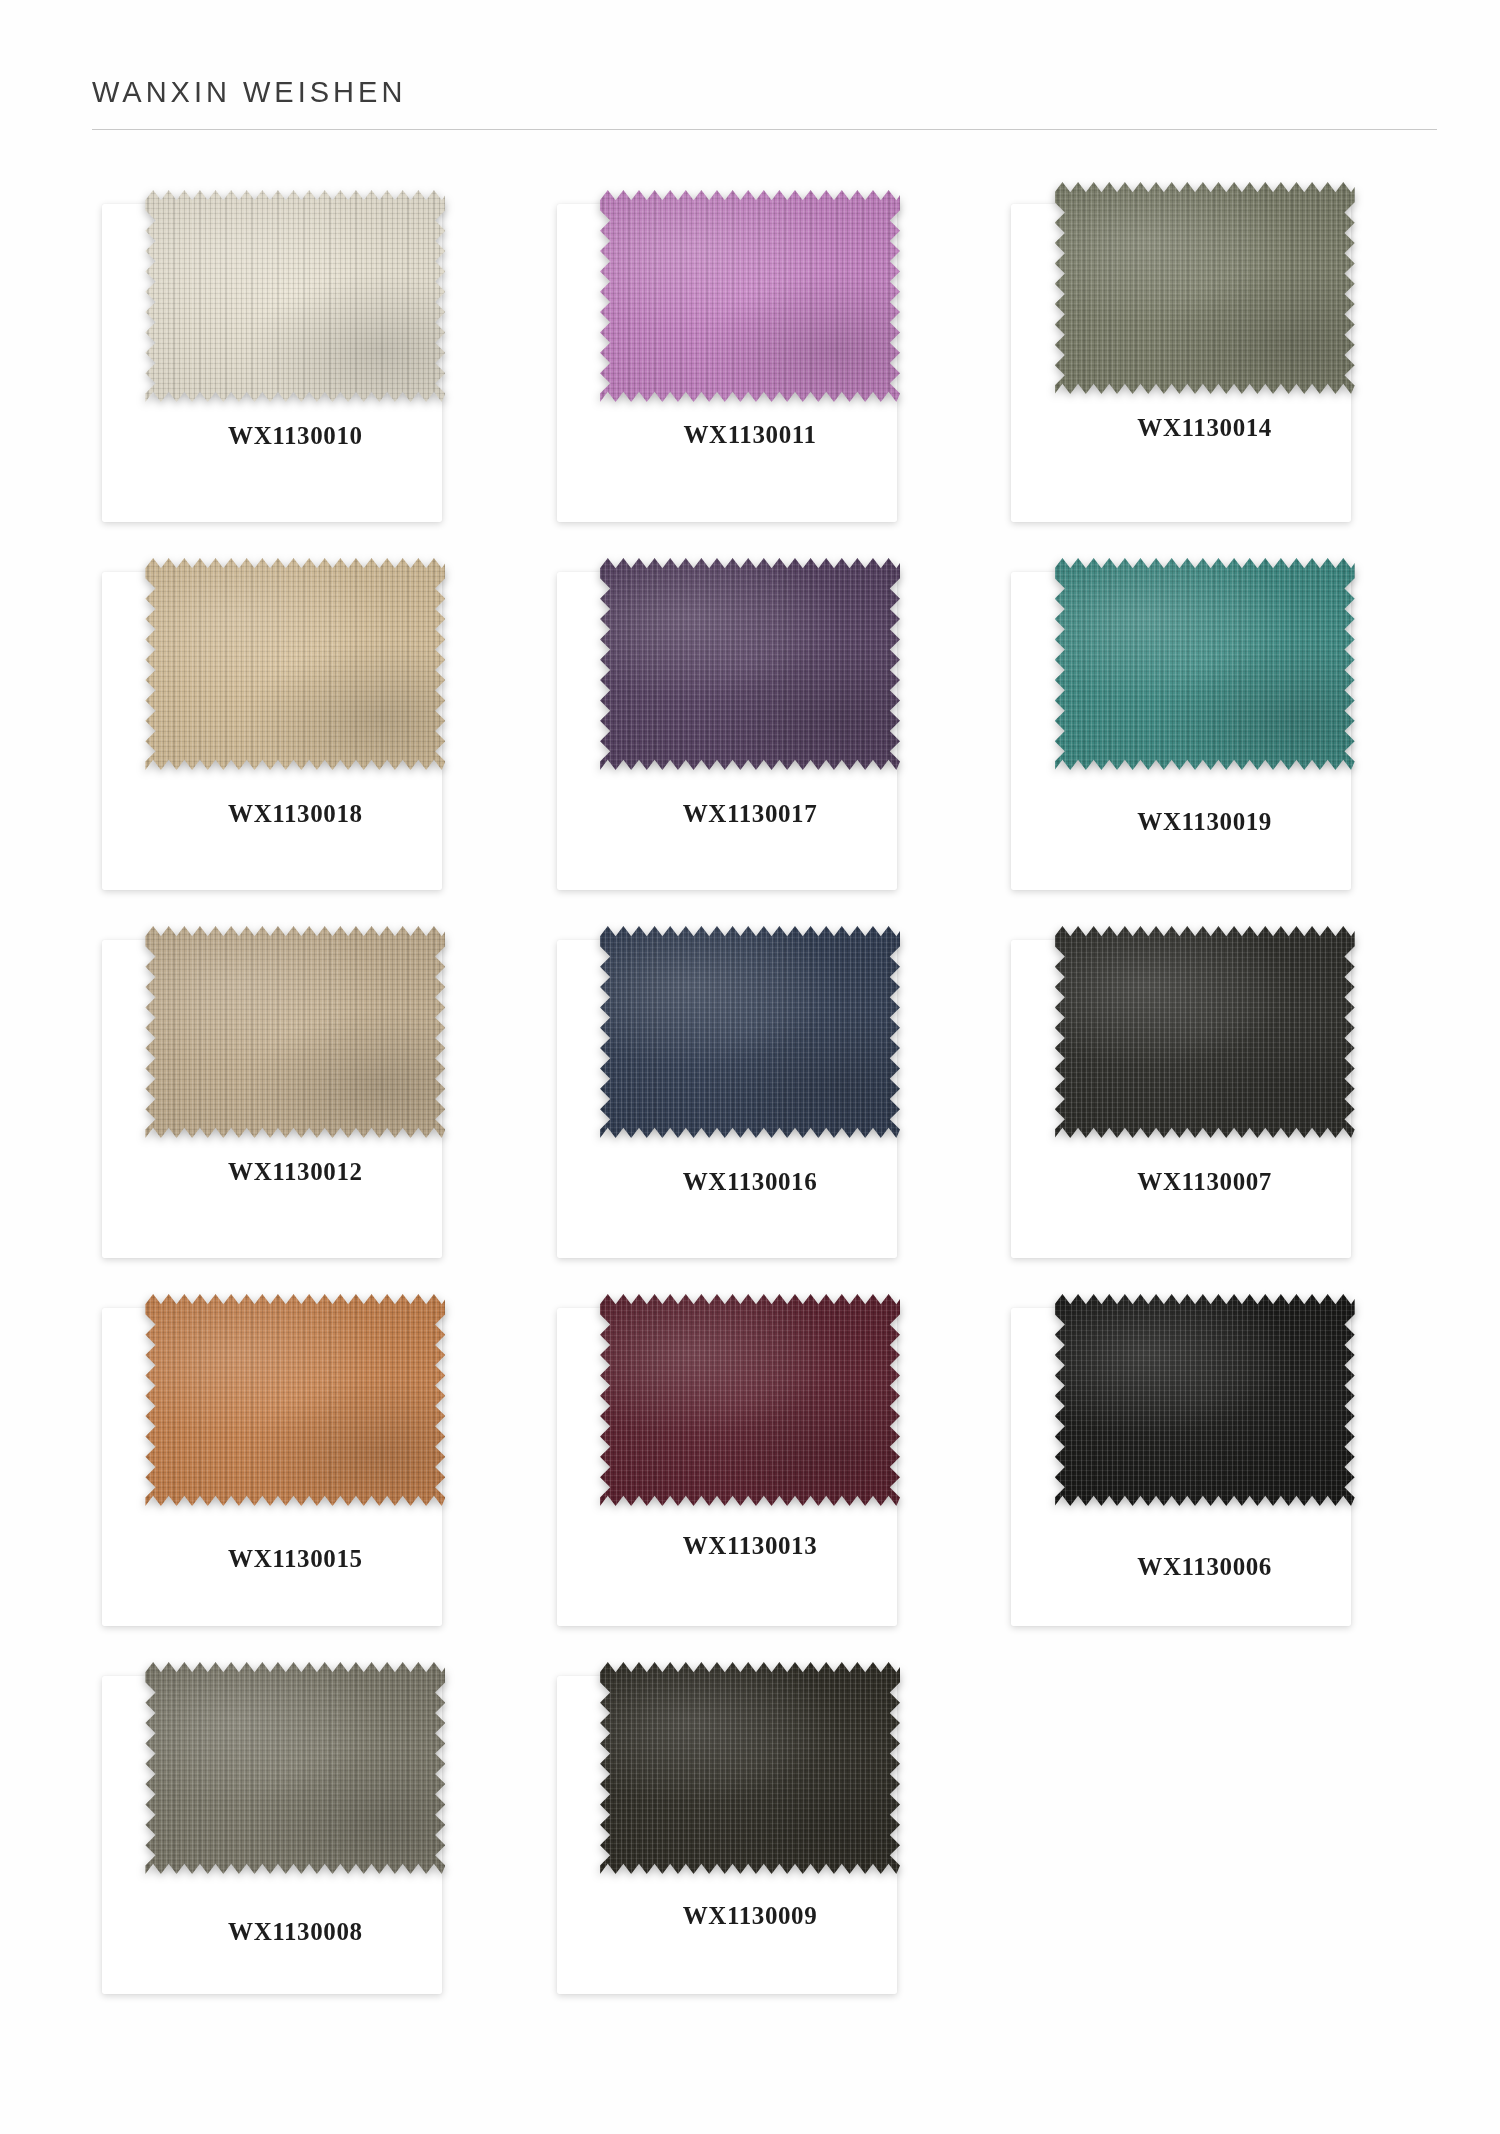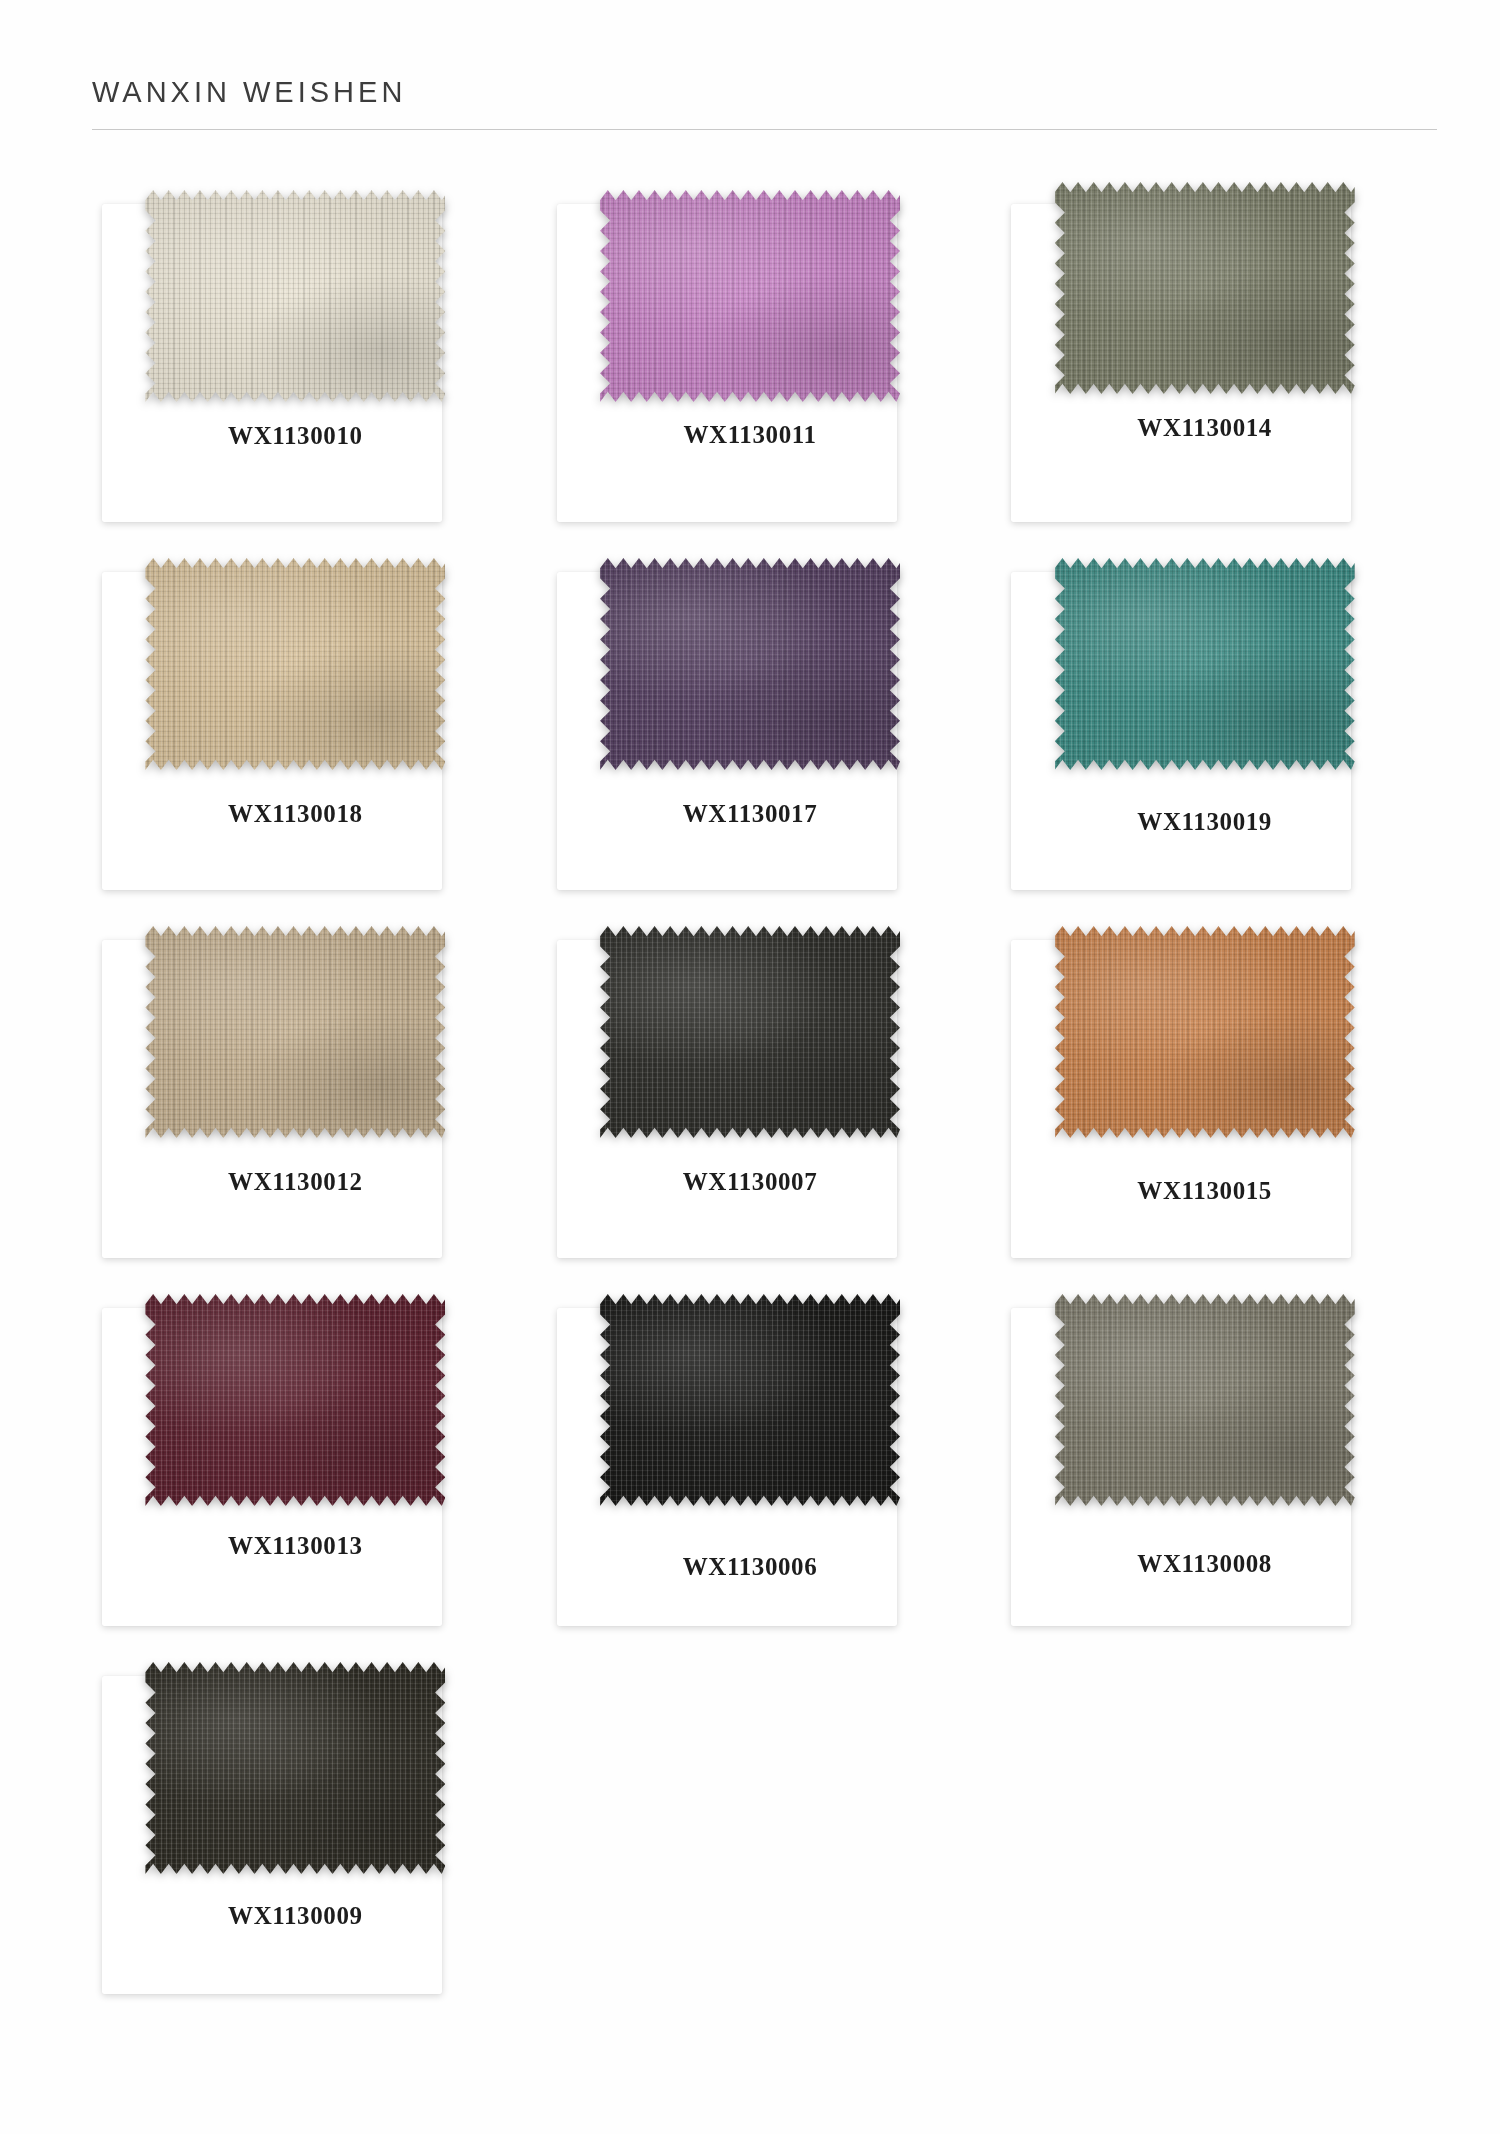--- a/index.html
+++ b/index.html
@@ -225,21 +225,28 @@
         <div class="chip-wrap" style="margin-top: 8px;">
           <div class="chip" style="background: rgb(62, 140, 133);"></div>
         </div>
         <div class="swatch-label" style="margin-top: 38px;">WX1130019</div>
       </div>
       <div class="swatch-cell">
         <div class="card"></div>
         <div class="chip-wrap" style="margin-top: 8px;">
           <div class="chip" style="background: rgb(196, 176, 145);"></div>
         </div>
-        <div class="swatch-label" style="margin-top: 30px;">WX1130012</div>
+        <div class="swatch-label" style="margin-top: 20px;">WX1130012</div>
+      </div>
+      <div class="swatch-cell">
+        <div class="card"></div>
+        <div class="chip-wrap" style="margin-top: 8px;">
+          <div class="chip" style="background: rgb(51, 63, 85);"></div>
+        </div>
+        <div class="swatch-label" style="margin-top: 30px;">WX1130016</div>
       </div>
       <div class="swatch-cell">
         <div class="card"></div>
         <div class="chip-wrap" style="margin-top: 8px;">
           <div class="chip" style="background: rgb(47, 47, 43);"></div>
         </div>
         <div class="swatch-label" style="margin-top: 30px;">WX1130007</div>
       </div>
       <div class="swatch-cell">
         <div class="card"></div>

